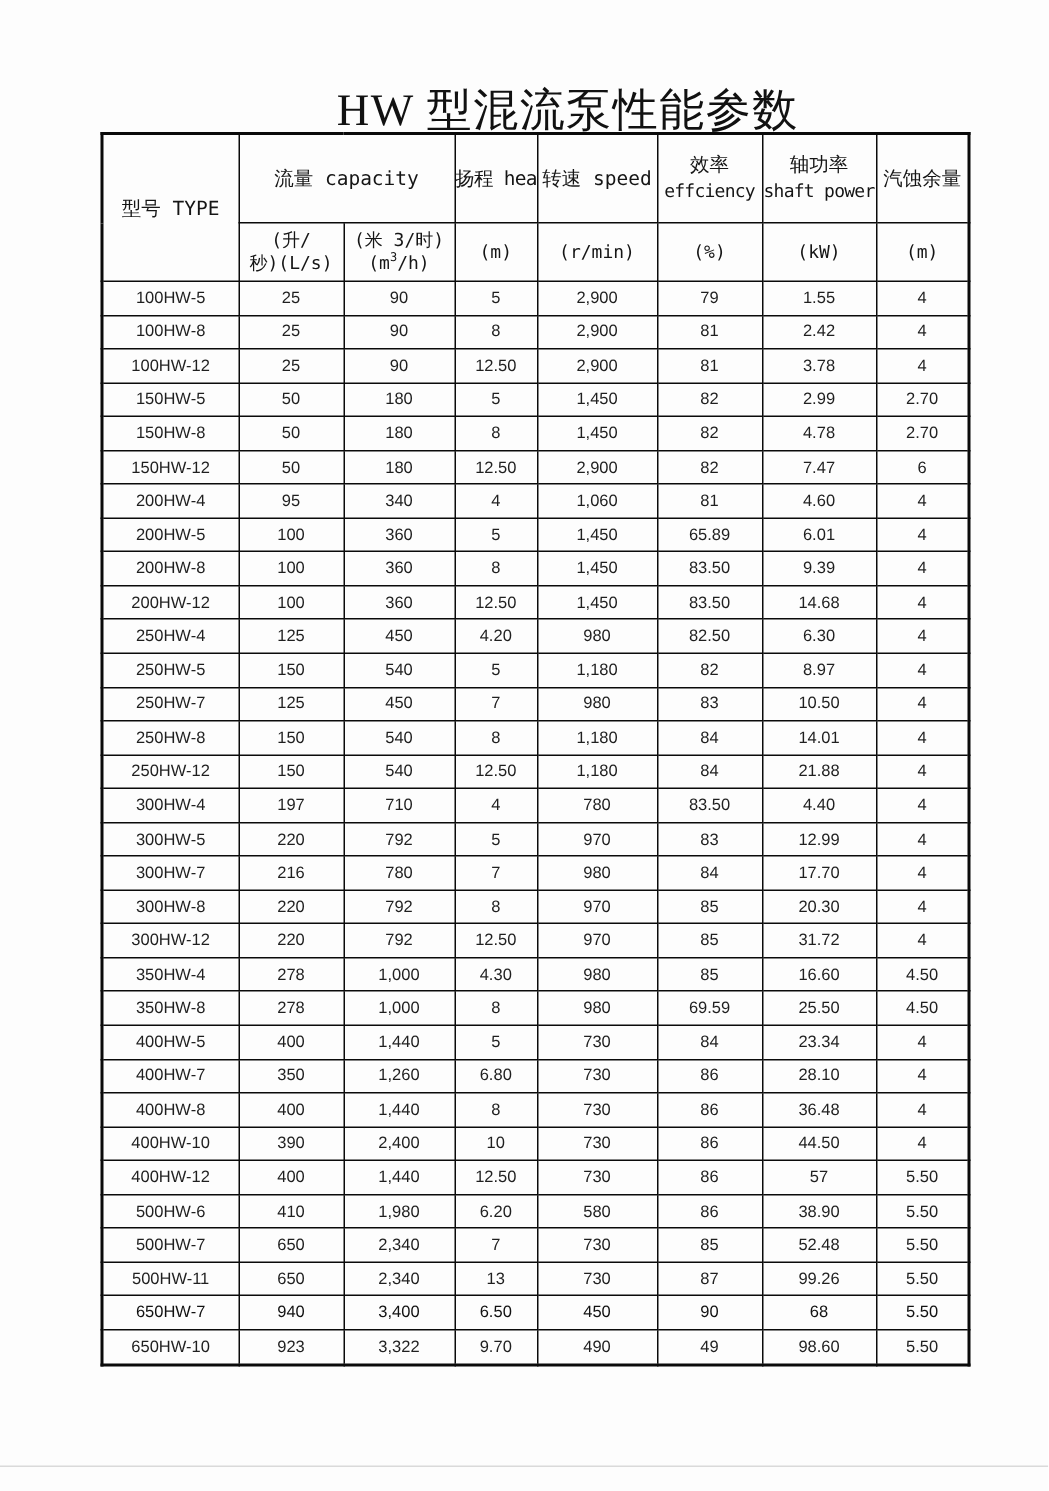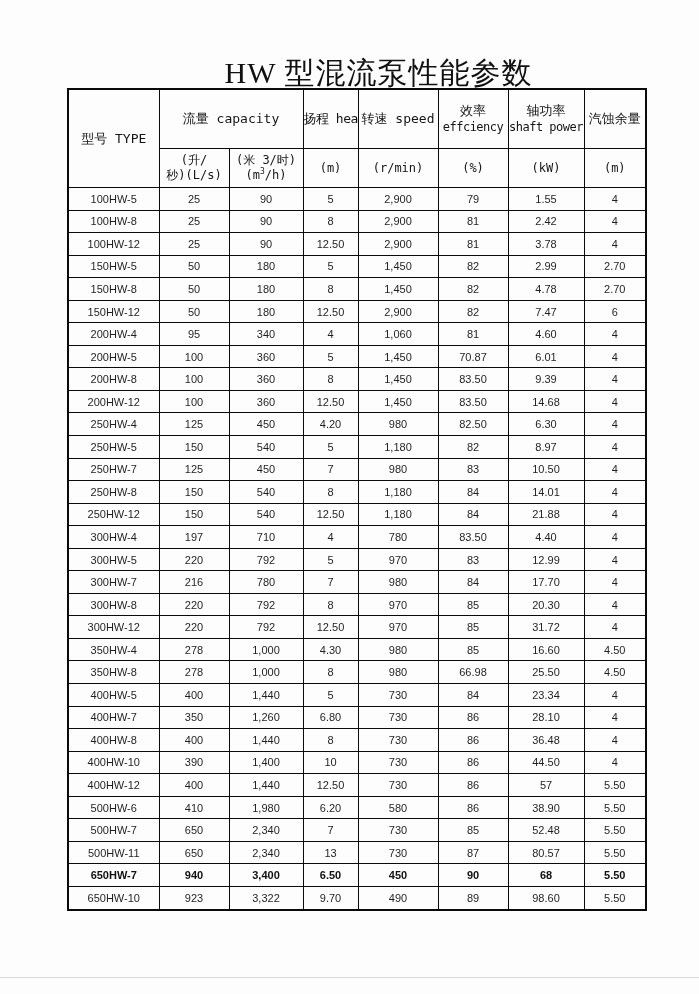--- a/index.html
+++ b/index.html
@@ -64,21 +64,21 @@
     line-height: 0;
   }
   tbody td {
     height: 21.56px;
     font-size: 11px;
     font-weight: 400;
     color: #1f1f1f;
     white-space: nowrap;
   }
   tbody tr.bold-row td {
-    font-weight: 700;
+    font-weight: 400;
     color: #111111;
     margin-top: 24px;
   }
   .bottom-rule {
     position: absolute;
     left: 0;
     top: 977px;
     width: 699px;
     height: 1px;
     background: #dadada;
@@ -204,21 +204,21 @@
     <td>81</td>
     <td>4.60</td>
     <td>4</td>
   </tr>
         <tr>
     <td>200HW-5</td>
     <td>100</td>
     <td>360</td>
     <td>5</td>
     <td>1,450</td>
-    <td>70.87</td>
+    <td>65.89</td>
     <td>6.01</td>
     <td>4</td>
   </tr>
         <tr>
     <td>200HW-8</td>
     <td>100</td>
     <td>360</td>
     <td>8</td>
     <td>1,450</td>
     <td>83.50</td>
@@ -344,21 +344,21 @@
     <td>85</td>
     <td>16.60</td>
     <td>4.50</td>
   </tr>
         <tr>
     <td>350HW-8</td>
     <td>278</td>
     <td>1,000</td>
     <td>8</td>
     <td>980</td>
-    <td>66.98</td>
+    <td>69.59</td>
     <td>25.50</td>
     <td>4.50</td>
   </tr>
         <tr>
     <td>400HW-5</td>
     <td>400</td>
     <td>1,440</td>
     <td>5</td>
     <td>730</td>
     <td>84</td>
@@ -381,21 +381,21 @@
     <td>1,440</td>
     <td>8</td>
     <td>730</td>
     <td>86</td>
     <td>36.48</td>
     <td>4</td>
   </tr>
         <tr>
     <td>400HW-10</td>
     <td>390</td>
-    <td>1,400</td>
+    <td>2,400</td>
     <td>10</td>
     <td>730</td>
     <td>86</td>
     <td>44.50</td>
     <td>4</td>
   </tr>
         <tr>
     <td>400HW-12</td>
     <td>400</td>
     <td>1,440</td>
@@ -425,40 +425,40 @@
     <td>52.48</td>
     <td>5.50</td>
   </tr>
         <tr>
     <td>500HW-11</td>
     <td>650</td>
     <td>2,340</td>
     <td>13</td>
     <td>730</td>
     <td>87</td>
-    <td>80.57</td>
+    <td>99.26</td>
     <td>5.50</td>
   </tr>
         <tr class="bold-row">
     <td>650HW-7</td>
     <td>940</td>
     <td>3,400</td>
     <td>6.50</td>
     <td>450</td>
     <td>90</td>
     <td>68</td>
     <td>5.50</td>
   </tr>
         <tr>
     <td>650HW-10</td>
     <td>923</td>
     <td>3,322</td>
     <td>9.70</td>
     <td>490</td>
-    <td>89</td>
+    <td>49</td>
     <td>98.60</td>
     <td>5.50</td>
   </tr>
       </tbody>
   </table>
 
   <div class="bottom-rule"></div>
 
 </div>
 

